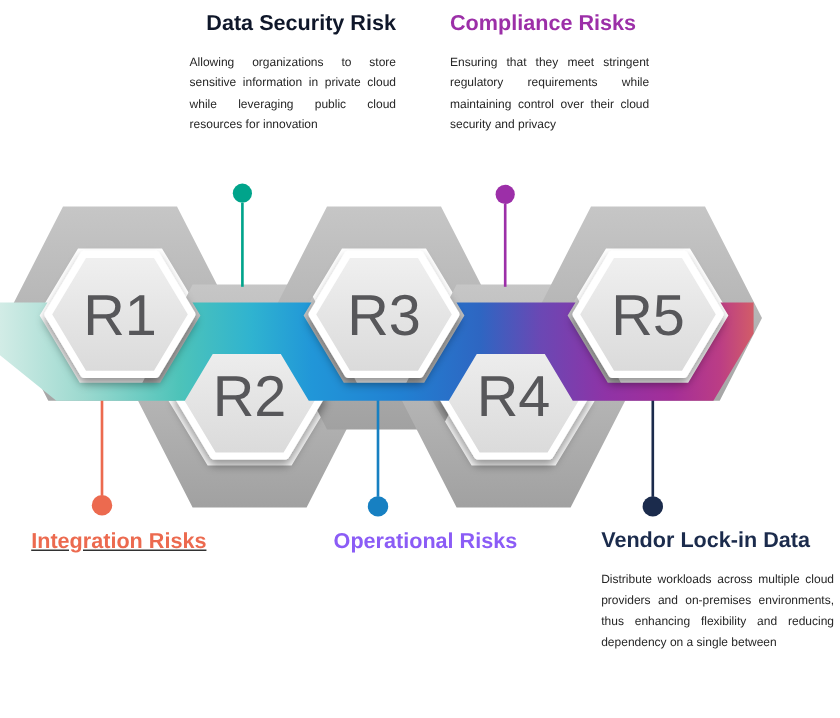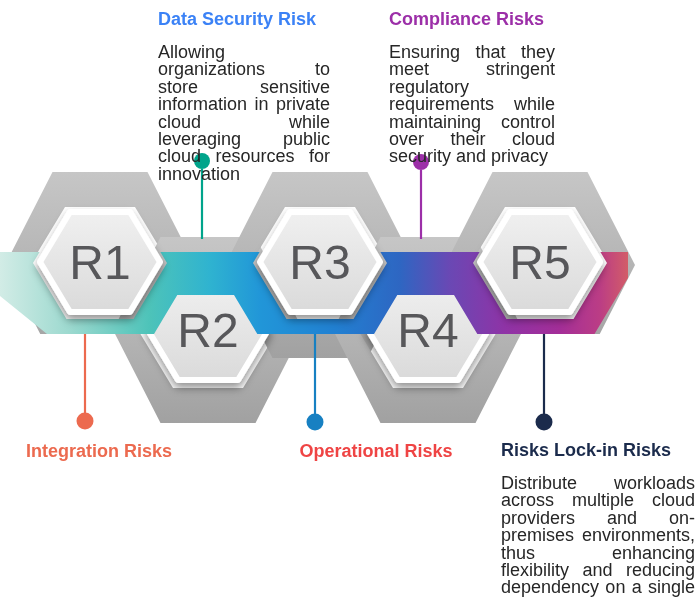--- a/index.html
+++ b/index.html
@@ -7,21 +7,21 @@
     position:relative;width:700px;height:598px;background:#ffffff;overflow:hidden;
     font-family:"Liberation Sans","DejaVu Sans",sans-serif;
   }
   .diagram-svg{position:absolute;left:0;top:0;}
   .callout{position:absolute;}
   .callout h3{
     margin:0 0 14px 0;font-size:18px;line-height:21px;font-weight:bold;
     letter-spacing:0;
   }
   .callout p{
-    margin:0;font-size:18px;line-height:17.4px;color:#262626;
+    margin:0;font-size:10px;line-height:17.4px;color:#262626;
     text-align:justify;text-align-last:left;
   }
   .hex-label{
     font-family:"Liberation Sans","DejaVu Sans",sans-serif;
     font-size:48px;font-weight:400;fill:#57575a;
   }
   .connector-line{stroke-width:2.2;fill:none;}
   .inner-hex{stroke:#ffffff;stroke-width:6;stroke-linejoin:round;}
 </style>
 </head>
@@ -110,35 +110,35 @@
       <path class="inner-hex" filter="url(#hexShadow)" fill="url(#hexGrad)" d="M260,262 L290,212 L350,212 L380,262 L350,312 L290,312 Z"></path>
       <text class="hex-label" x="320" y="279" text-anchor="middle">R3</text>
     </g>
     <g>
       <path class="inner-hex" filter="url(#hexShadow)" fill="url(#hexGrad)" d="M480,262 L510,212 L570,212 L600,262 L570,312 L510,312 Z"></path>
       <text class="hex-label" x="540" y="279" text-anchor="middle">R5</text>
     </g>
   </svg>
 
   <div class="callout" style="left:158px;top:9px;width:172px;">
-    <h3 style="color: #3b82f6;">Data Security Risk</h3>
+    <h3 style="color: #0f172a; text-align: right;">Data Security Risk</h3>
     <p>Allowing organizations to store sensitive information in private cloud while leveraging public cloud resources for innovation</p>
   </div>
 
-  <div class="callout" style="left:389px;top:9px;width:166px;">
+  <div class="callout" style="left:375px;top:9px;width:166px;">
     <h3 style="color: rgb(156, 47, 168);">Compliance Risks</h3>
     <p>Ensuring that they meet stringent regulatory requirements while maintaining control over their cloud security and privacy</p>
   </div>
 
-  <div class="callout" style="left:26px;top:441px;width:190px;">
+  <div class="callout" style="left:26px;top:441px;width:190px;text-decoration:underline;">
     <h3 style="color: rgb(236, 106, 79);">Integration Risks</h3>
   </div>
 
   <div class="callout" style="left:278px;top:441px;width:196px;">
-    <h3 style="color: #ef4444; text-align: center;">Operational Risks</h3>
+    <h3 style="color: #8b5cf6;">Operational Risks</h3>
   </div>
 
   <div class="callout" style="left:501px;top:440px;width:194px;">
-    <h3 style="color: rgb(27, 43, 76);">Risks Lock-in Risks</h3>
+    <h3 style="color: rgb(27, 43, 76);">Vendor Lock-in Data</h3>
     <p>Distribute workloads across multiple cloud providers and on-premises environments, thus enhancing flexibility and reducing dependency on a single between</p>
   </div>
 
 </div>
 
 </body></html>

